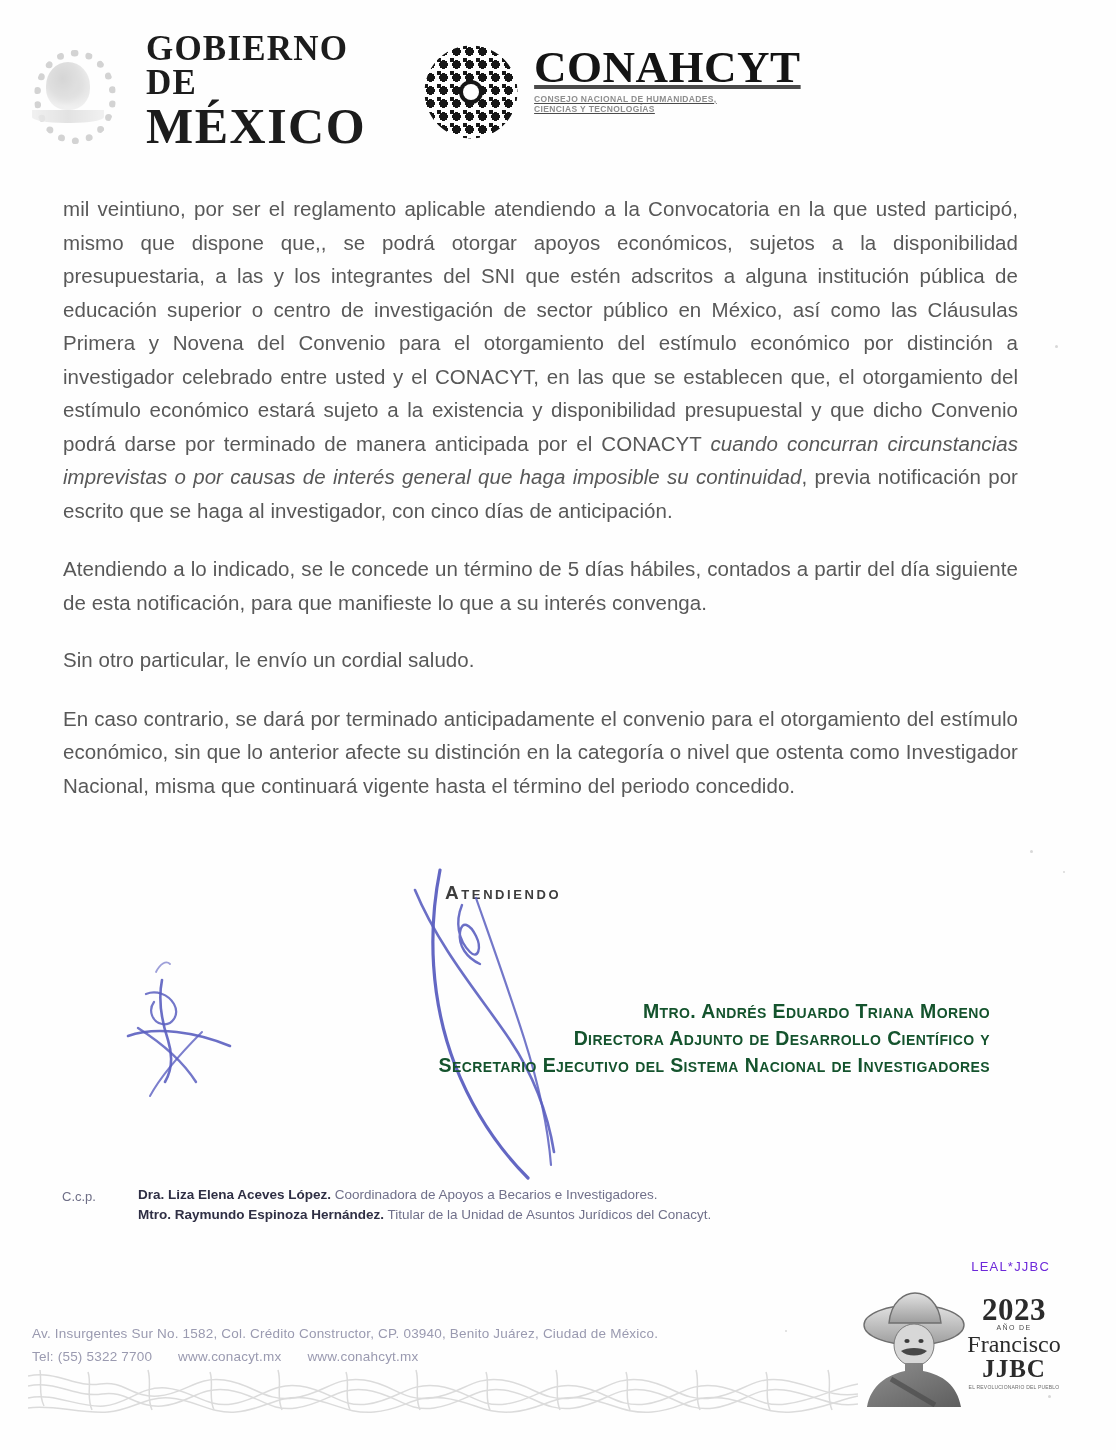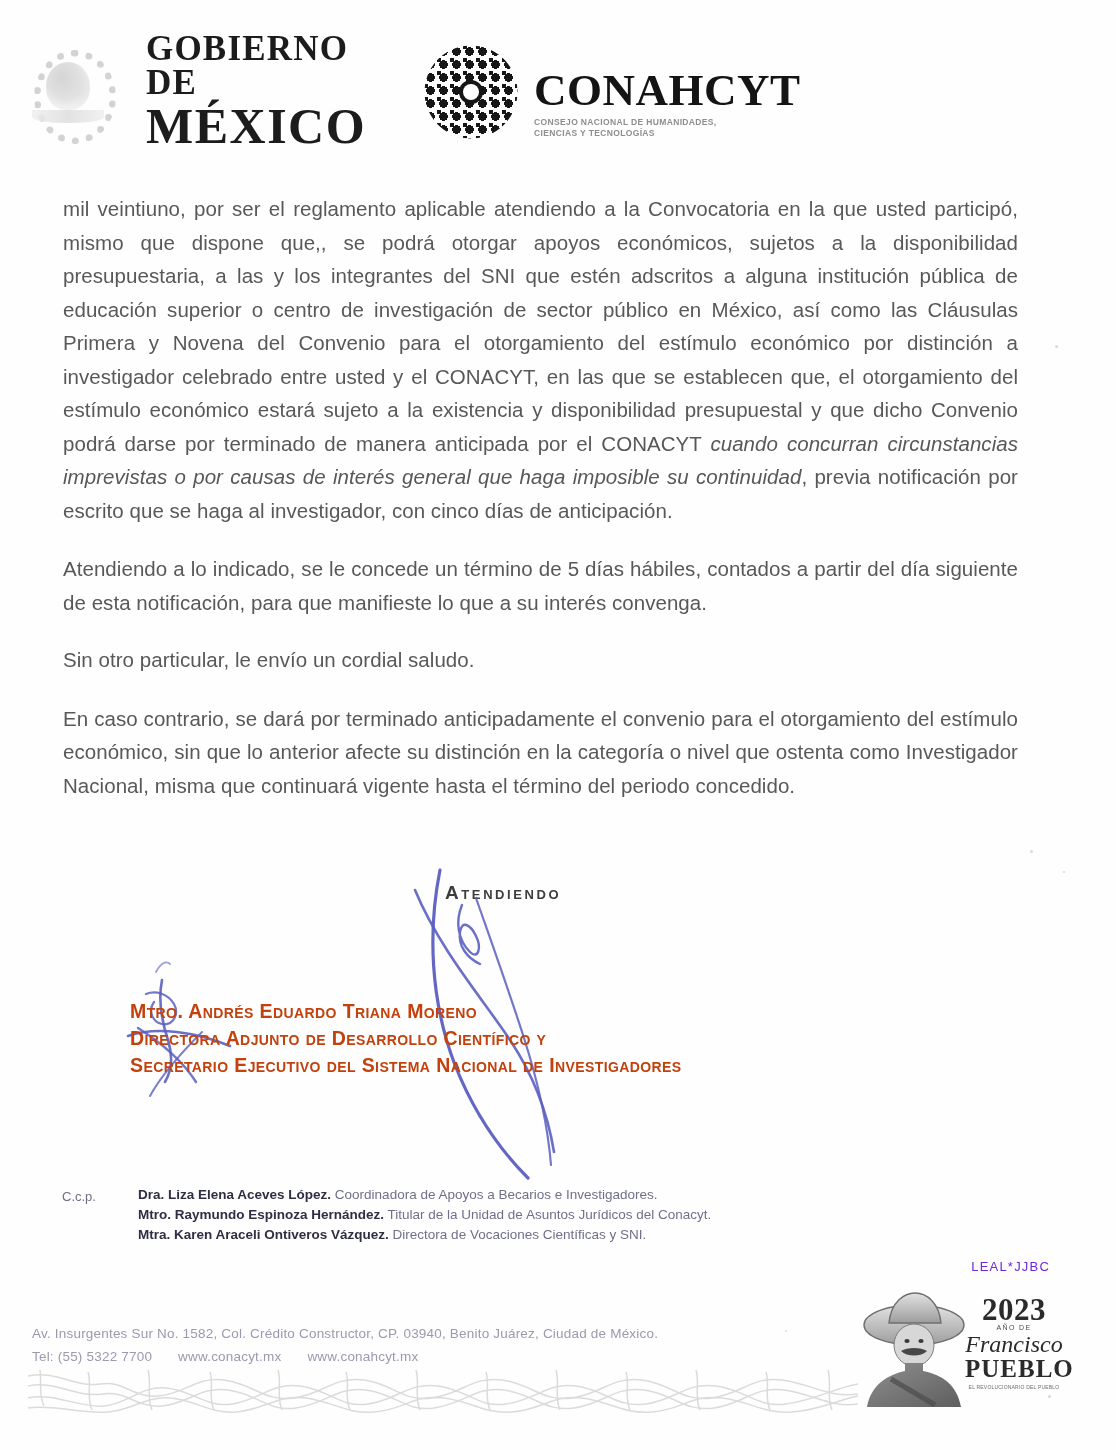--- a/index.html
+++ b/index.html
@@ -83,21 +83,22 @@
 
   .vdivider {
     width: 2px;
     height: 80px;
     background: #c4c4c4;
     margin: 0 26px 0 32px;
   }
 
   .conahcyt-mark {
     display: flex;
-    align-items: flex-end;
+    align-items: flex-start;
+    text-decoration: underline;
   }
   .dotgrid {
     width: 94px;
     height: 94px;
     border-radius: 50%;
     background:
       radial-gradient(circle at 50% 50%, #ffffff 0 6px, transparent 6px),
       radial-gradient(circle 4.4px at 50% 50%, #161616 98%, transparent 100%),
       radial-gradient(circle 4.4px at 0 0, #161616 98%, transparent 100%);
     background-size: 100% 100%, 13px 13px, 13px 13px;
@@ -171,22 +172,22 @@
     top: 860px;
     width: 540px;
     height: 330px;
     pointer-events: none;
   }
   .signer-block {
     position: absolute;
     left: 130px;
     top: 998px;
     width: 860px;
-    text-align: left;
-    color: #c2410c;
+    text-align: right;
+    color: #14532d;
     font-weight: bold;
     line-height: 27px;
   }
   .signer-name  { font-size: 19.5px; font-variant: small-caps; letter-spacing: 0.4px; }
   .signer-role1 { font-size: 19.5px; font-variant: small-caps; letter-spacing: 0.4px; }
   .signer-role2 { font-size: 19.5px; font-variant: small-caps; letter-spacing: 0.4px; }
 
   
   .ccp {
     position: absolute;
@@ -267,21 +268,20 @@
     letter-spacing: 0.5px;
   }
   .villa-anio {
     font-size: 7px;
     letter-spacing: 1.4px;
     color: #4a4a4a;
     margin-top: -1px;
   }
   .villa-name {
     font-family: "Liberation Serif", serif;
-    font-style: italic;
     font-size: 24px;
     line-height: 24px;
     margin-top: 1px;
   }
   .villa-last {
     font-family: "Liberation Serif", serif;
     font-weight: bold;
     font-size: 25px;
     line-height: 25px;
     letter-spacing: 1px;
@@ -367,24 +367,20 @@
     <div class="ccp-label">C.c.p.</div>
     <div class="ccp-list">
       <div class="ccp-row">
         <span class="ccp-person">Dra. Liza Elena Aceves López.</span>
         <span class="ccp-desc">Coordinadora de Apoyos a Becarios e Investigadores.</span>
       </div>
       <div class="ccp-row">
         <span class="ccp-person">Mtro. Raymundo Espinoza Hernández.</span>
         <span class="ccp-desc">Titular de la Unidad de Asuntos Jurídicos del Conacyt.</span>
       </div>
-      <div class="ccp-row">
-        <span class="ccp-person">Mtra. Karen Araceli Ontiveros Vázquez.</span>
-        <span class="ccp-desc">Directora de Vocaciones Científicas y SNI.</span>
-      </div>
     </div>
   </div>
 
   <div class="footer">
     <div class="row1">Av. Insurgentes Sur No. 1582, Col. Crédito Constructor, CP. 03940, Benito Juárez, Ciudad de México.</div>
     <div class="row2">
       <span>Tel: (55) 5322 7700</span>
       <span>www.conacyt.mx</span>
       <span>www.conahcyt.mx</span>
     </div>
@@ -429,21 +425,21 @@
 
       <path d="M44 76 L62 76 L62 84 C 82 88, 96 98, 100 120 L6 120 C 10 98, 26 88, 44 84 Z" fill="url(#bodyg)"></path>
 
       <path d="M30 92 L74 118" stroke="#4b4b4b" stroke-width="5" fill="none" opacity=".7"></path>
     </svg>
 
     <div class="villa-text">
       <div class="villa-year">2023</div>
       <div class="villa-anio">AÑO DE</div>
       <div class="villa-name">Francisco</div>
-      <div class="villa-last">PUEBLO</div>
+      <div class="villa-last">JJBC</div>
       <div class="villa-foot">EL REVOLUCIONARIO DEL PUEBLO</div>
     </div>
   </div>
 
   <div class="speck" style="left:1055px; top:345px; width:3px; height:3px;"></div>
   <div class="speck" style="left:1030px; top:850px; width:3px; height:3px;"></div>
   <div class="speck" style="left:1063px; top:871px; width:2px; height:2px;"></div>
   <div class="speck" style="left:785px;  top:1330px; width:2px; height:2px;"></div>
   <div class="speck" style="left:1048px; top:1395px; width:3px; height:3px;"></div>
 

